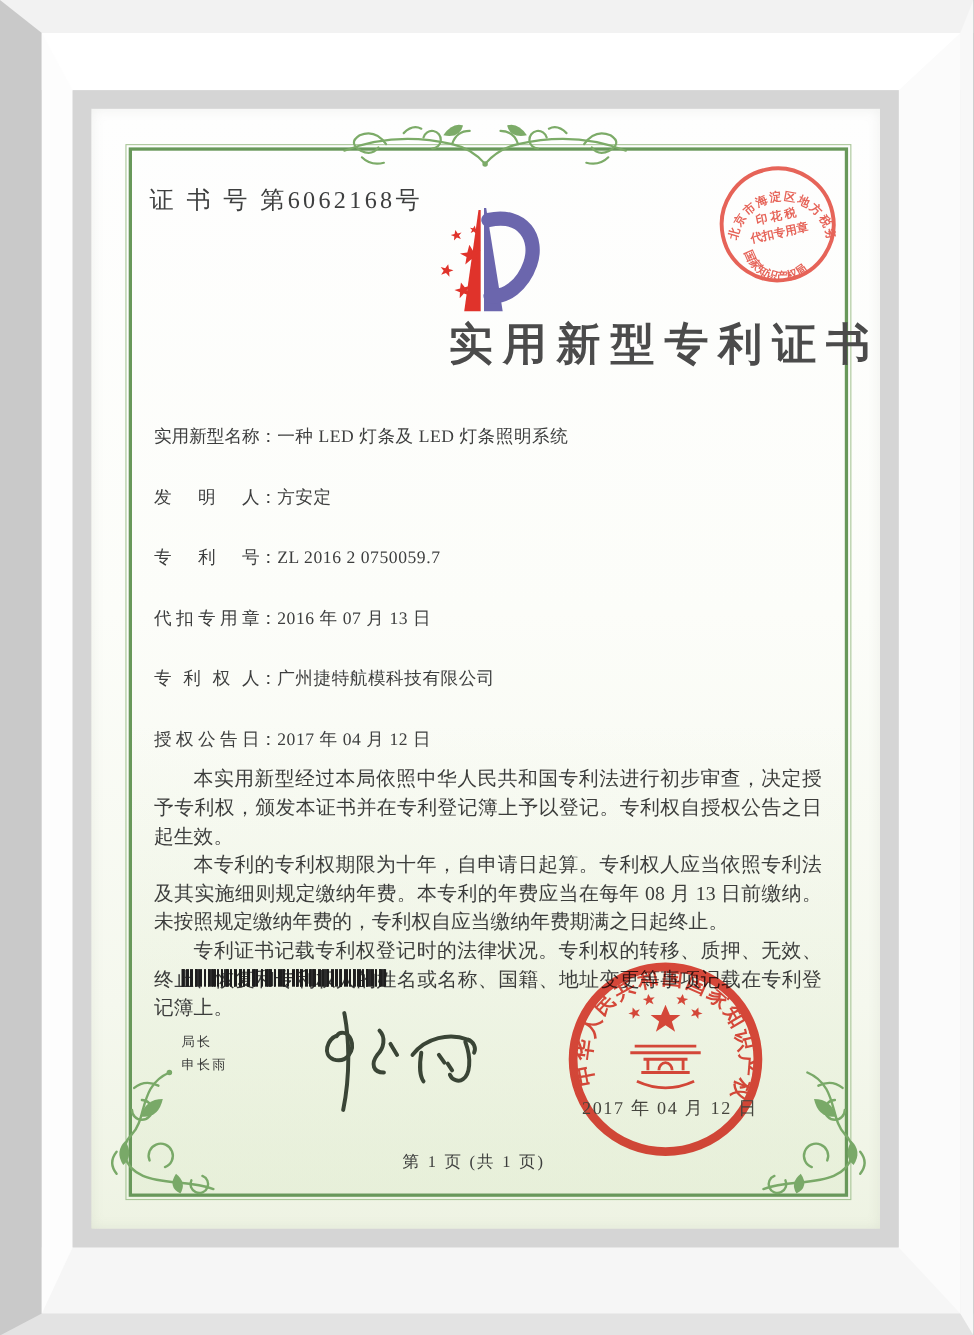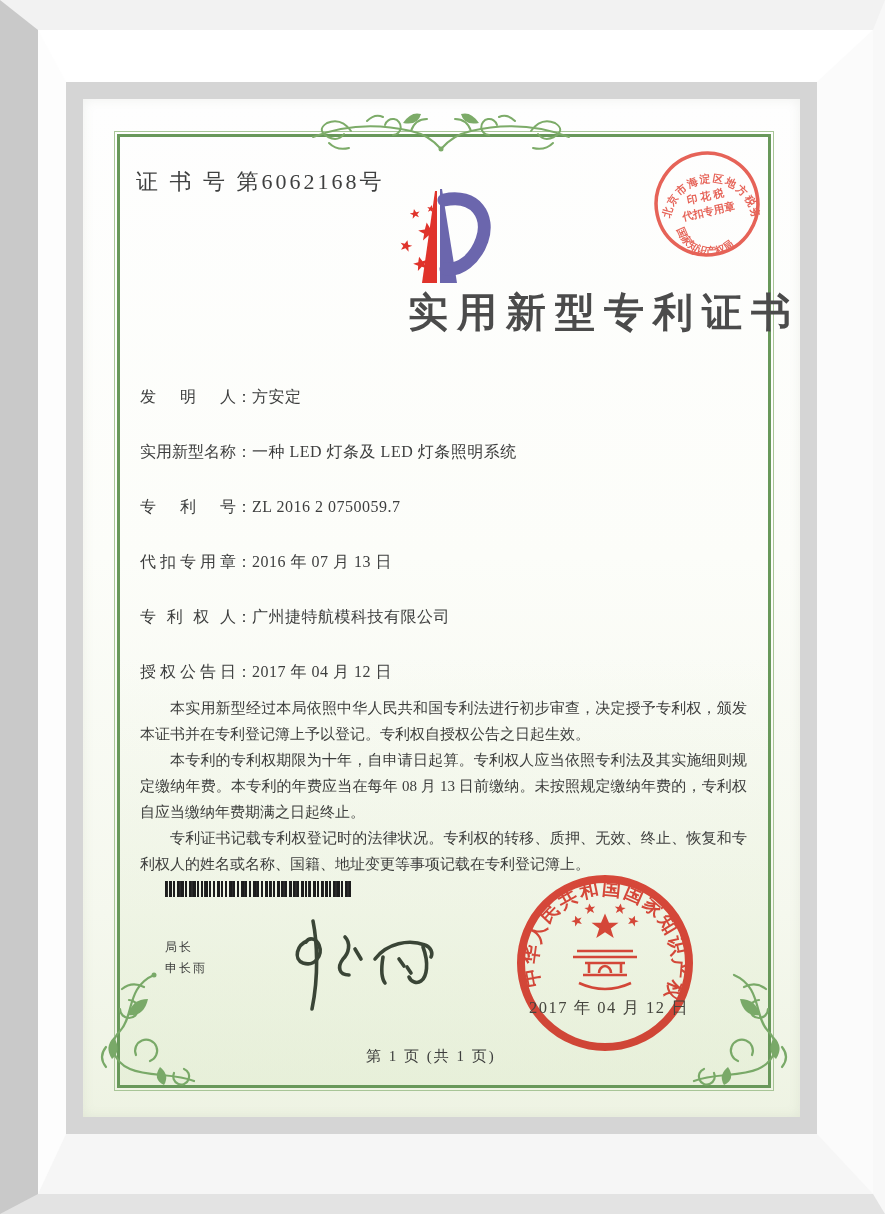--- a/index.html
+++ b/index.html
@@ -35,21 +35,21 @@
   .title { position:absolute; left:0; right:0; top:186px; text-align:right;
     font-size:40px; font-weight:600; letter-spacing:9px; color:#4b4b4b; }
 
   .fields { position:absolute; left:57px; top:288px; right:40px; color:#3d3e3e; }
   .field-row { height:55px; font-size:16px; white-space:nowrap; }
   .flabel { display:inline-block; width:96px; text-align:justify; text-align-last:justify; }
   .fsep { display:inline; }
   .fvalue { letter-spacing:.5px; }
 
   .paras { position:absolute; left:57px; right:53px; top:596px;
-    font-size:15px; line-height:26px; text-align:justify; color:#3c3d3c; }
+    font-size:18px; line-height:26px; text-align:justify; color:#3c3d3c; }
   .paras p { text-indent:2em; }
 
   .barcode { position:absolute; left:82px; top:782px; width:186px; height:16px;
     background:
       repeating-linear-gradient(90deg,#1d1d1d 0 2px,transparent 2px 4px),
       repeating-linear-gradient(90deg,#1d1d1d 0 1px,transparent 1px 6px),
       repeating-linear-gradient(90deg,#2b2b2b 0 3px,transparent 3px 13px); }
 
   .signer { position:absolute; left:82px; top:840px; font-family:Liberation Mono, monospace;
     font-size:12px; color:#3b3c3b; letter-spacing:2px; }
@@ -162,24 +162,24 @@
               <use href="#st" transform="translate(46,49) scale(0.95) rotate(-8)"></use>
               <use href="#st" transform="translate(24,63) scale(0.6) rotate(14)"></use>
               <use href="#st" transform="translate(39,81) scale(0.75) rotate(-15)"></use>
             </g>
           </svg>
 
           <div class="title">实用新型专利证书</div>
 
           <div class="fields">
             <div class="field-row">
+              <span class="flabel">实用新型名称</span><span class="fsep">：</span><span class="fvalue">一种 LED 灯条及 LED 灯条照明系统</span>
+            </div>
+            <div class="field-row">
               <span class="flabel">发明人</span><span class="fsep">：</span><span class="fvalue">方安定</span>
-            </div>
-            <div class="field-row">
-              <span class="flabel">实用新型名称</span><span class="fsep">：</span><span class="fvalue">一种 LED 灯条及 LED 灯条照明系统</span>
             </div>
             <div class="field-row">
               <span class="flabel">专利号</span><span class="fsep">：</span><span class="fvalue">ZL 2016 2 0750059.7</span>
             </div>
             <div class="field-row">
               <span class="flabel">代扣专用章</span><span class="fsep">：</span><span class="fvalue">2016 年 07 月 13 日</span>
             </div>
             <div class="field-row">
               <span class="flabel">专利权人</span><span class="fsep">：</span><span class="fvalue">广州捷特航模科技有限公司</span>
             </div>

